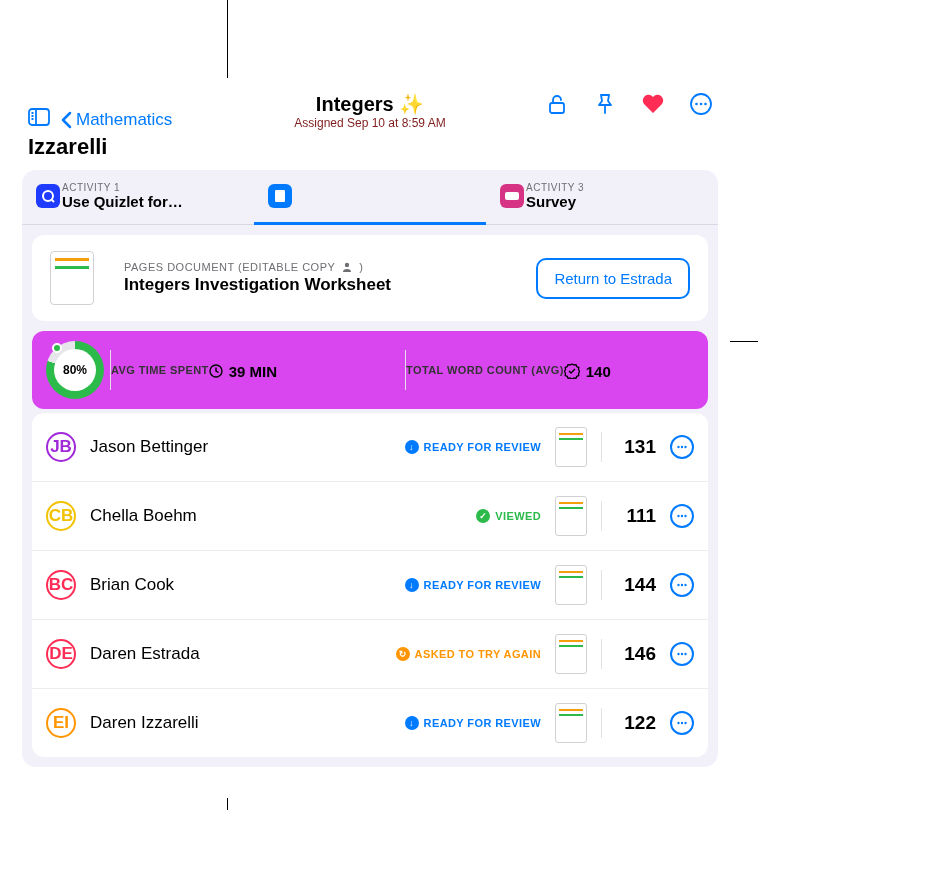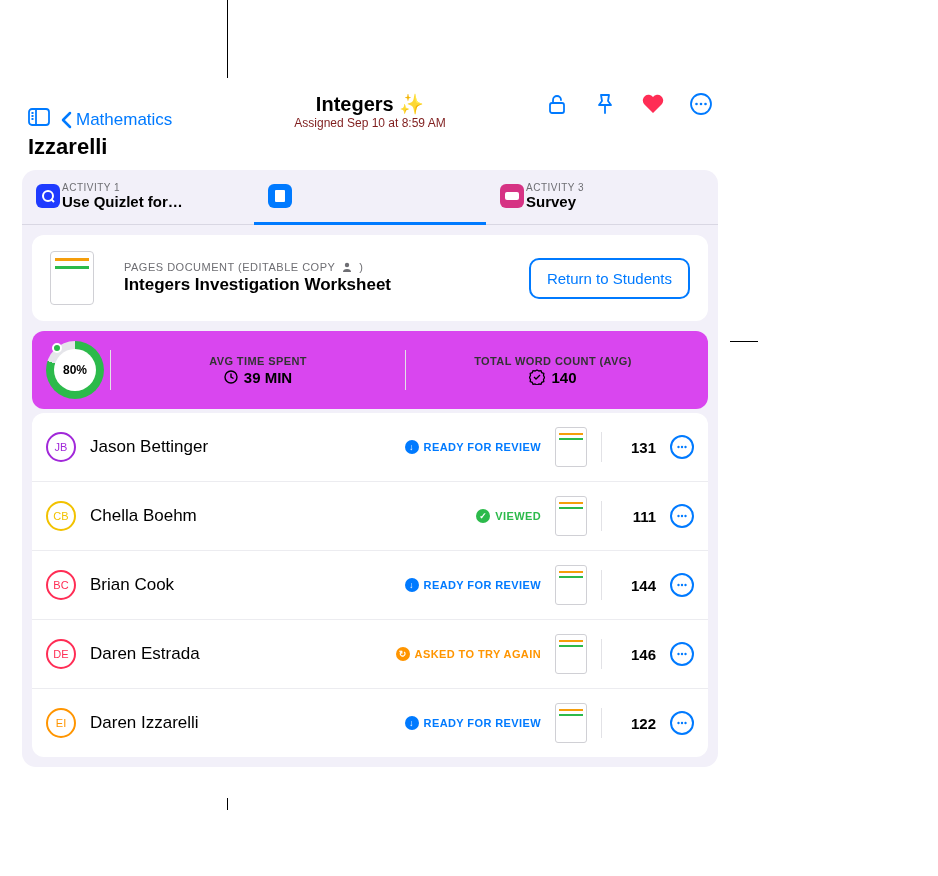--- a/index.html
+++ b/index.html
@@ -186,21 +186,21 @@
     display:flex; align-items:center; justify-content:center;
     font-size:12px; font-weight:700;
   }
   .ring-dot {
     position:absolute; width:10px; height:10px; border-radius:50%;
     background:#2cba4b; border:2px solid #fff;
     top:2px; left:6px;
   }
   .vline { width:1px; height:40px; background:#e2e2e6; }
   .metric {
-    flex:1; display:flex; flex-direction:column; align-items:center;
+    flex:1; display:flex; flex-direction:row; align-items:center;
   }
   .metric-label { font-size:11px; font-weight:700; letter-spacing:0.4px; color:#333; text-transform:uppercase;}
   .metric-value { font-size:15px; font-weight:800; display:flex; align-items:center; gap:6px; margin-top:2px;}
 
   
   .progress-header {
     display:flex; align-items:center; justify-content:space-between;
     padding:20px 18px 10px;
   }
   .progress-title { font-size:17px; font-weight:700; }
@@ -217,21 +217,21 @@
     display:flex; align-items:center;
     padding:14px 14px;
     border-bottom:1px solid #ececf0;
     gap:14px;
   }
   .row:last-child{ border-bottom:none; }
   .avatar {
     width:30px; height:30px; border-radius:50%;
     border:2px solid;
     display:flex; align-items:center; justify-content:center;
-    font-size:11px; font-weight:400;
+    font-size:17px; font-weight:700;
     background:#fff;
     flex-shrink:0;
     text-align:center;
   }
   .student-name { flex:1; font-size:17px; }
   .status {
     display:flex; align-items:center; gap:5px;
     font-size:11px; font-weight:800; letter-spacing:0.4px;
     text-transform:uppercase;
   }
@@ -249,21 +249,21 @@
   .row-thumb {
     width:32px; height:40px; border:1px solid #d0d0d5; border-radius:3px;
     background:#fff; position:relative; overflow:hidden;
   }
   .row-thumb::before, .row-thumb::after{
     content:""; position:absolute; left:3px; right:3px; height:2px;
   }
   .row-thumb::before{ top:5px; background:#f59e0b; }
   .row-thumb::after{ top:10px; background:#2cba4b; }
   .row-vline { width:1px; height:30px; background:#e2e2e6; }
-  .row-count { width:40px; text-align:right; font-weight:800; font-size:15px; }
+  .row-count { width:40px; text-align:right; font-weight:800; font-size:19px; }
   .row-more {
     width:24px; height:24px; border-radius:50%;
     border:2px solid #007aff;
     color:#007aff;
     display:flex; align-items:center; justify-content:center;
     font-size:12px; cursor:pointer;
     flex-shrink:0;
   }
 </style>
 </head>
@@ -366,21 +366,21 @@
         <div class="detail-kicker">
           <span>PAGES DOCUMENT (EDITABLE COPY</span>
           <svg width="12" height="12" viewBox="0 0 12 12" fill="#6e6e73">
             <circle cx="6" cy="4" r="2.2"></circle>
             <path d="M2 11 a4 3 0 0 1 8 0 z"></path>
           </svg>
           <span>)</span>
         </div>
         <div class="detail-title">Integers Investigation Worksheet</div>
       </div>
-      <button class="return-btn">Return to Students</button>
+      <button class="return-btn">Return to Estrada</button>
     </div>
 
     <div class="metrics">
       <div class="ring-wrap">
         <div class="ring">
             <div class="ring-inner">80%</div>
           </div>
         <div class="ring-dot"></div>
       </div>
       <div class="vline"></div>

